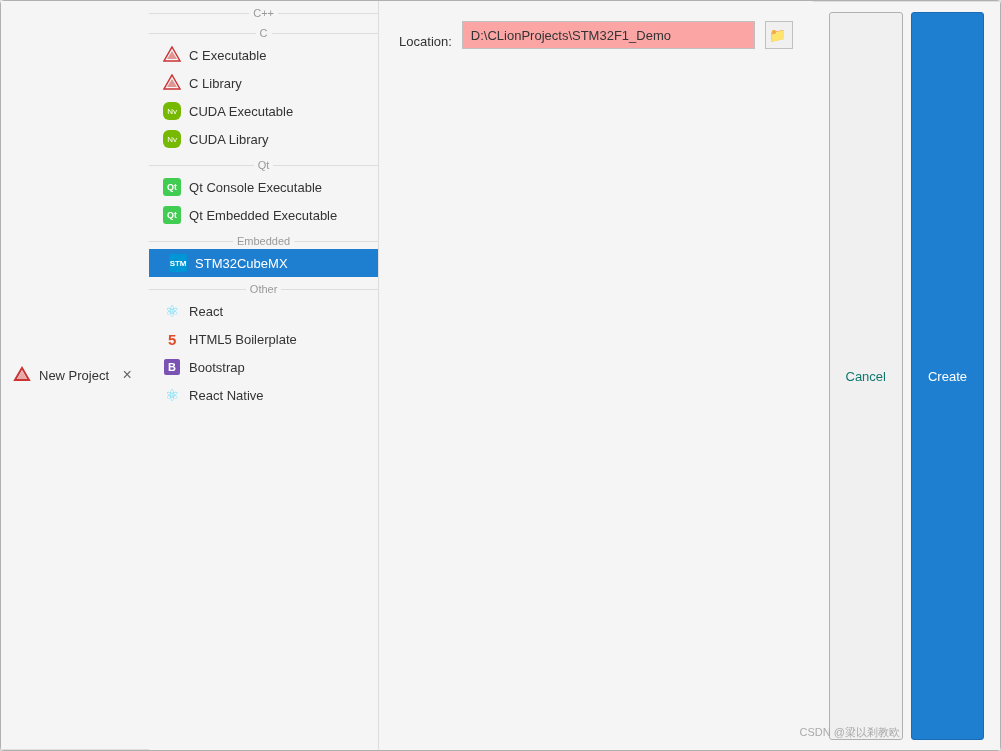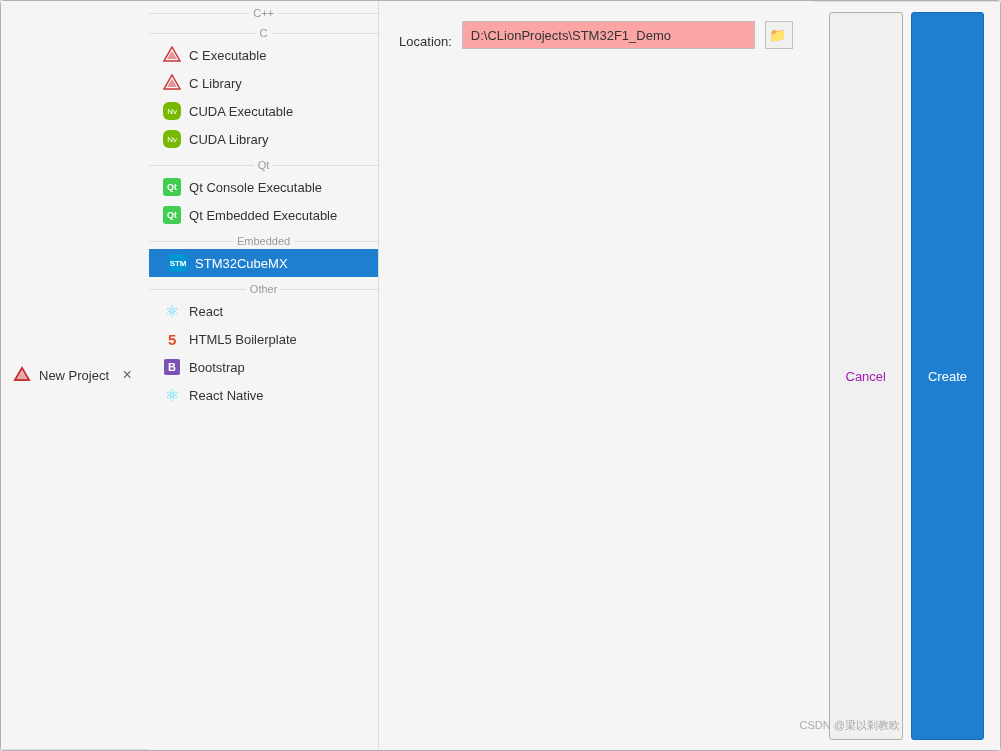--- a/index.html
+++ b/index.html
@@ -149,21 +149,21 @@
       background: #f5f5f5;
       gap: 8px;
     }
     .btn {
       padding: 5px 16px;
       font-size: 13px;
       border-radius: 3px;
       cursor: pointer;
       border: 1px solid #b0b0b0;
       background: #f0f0f0;
-      color: #a21caf;
+      color: #0f766e;
     }
     .btn-primary {
       background: #1e7fd1;
       color: white;
       border-color: #1a6bb5;
     }
     .cuda-icon {
       width: 18px;
       height: 18px;
       background: #76b900;
@@ -206,21 +206,21 @@
       font-weight: bold;
       width: 16px;
       height: 16px;
       border-radius: 2px;
       display: flex;
       align-items: center;
       justify-content: center;
     }
     .watermark {
       position: absolute;
-      bottom: 17px;
+      bottom: 10px;
       right: 100px;
       font-size: 11px;
       color: #aaa;
     }
   </style>
 </head>
 <body>
 
 <div class="dialog">
 

